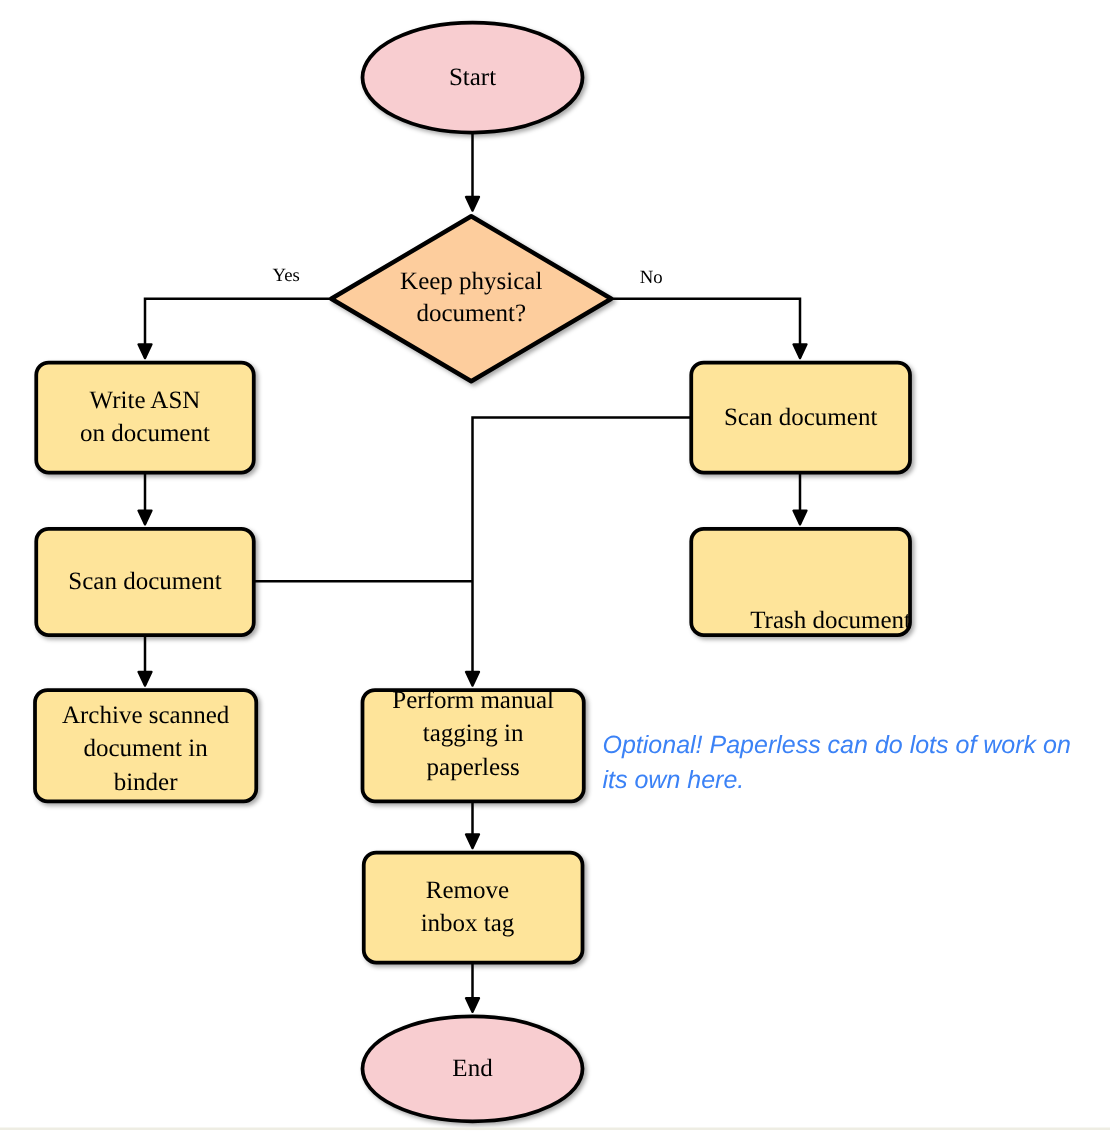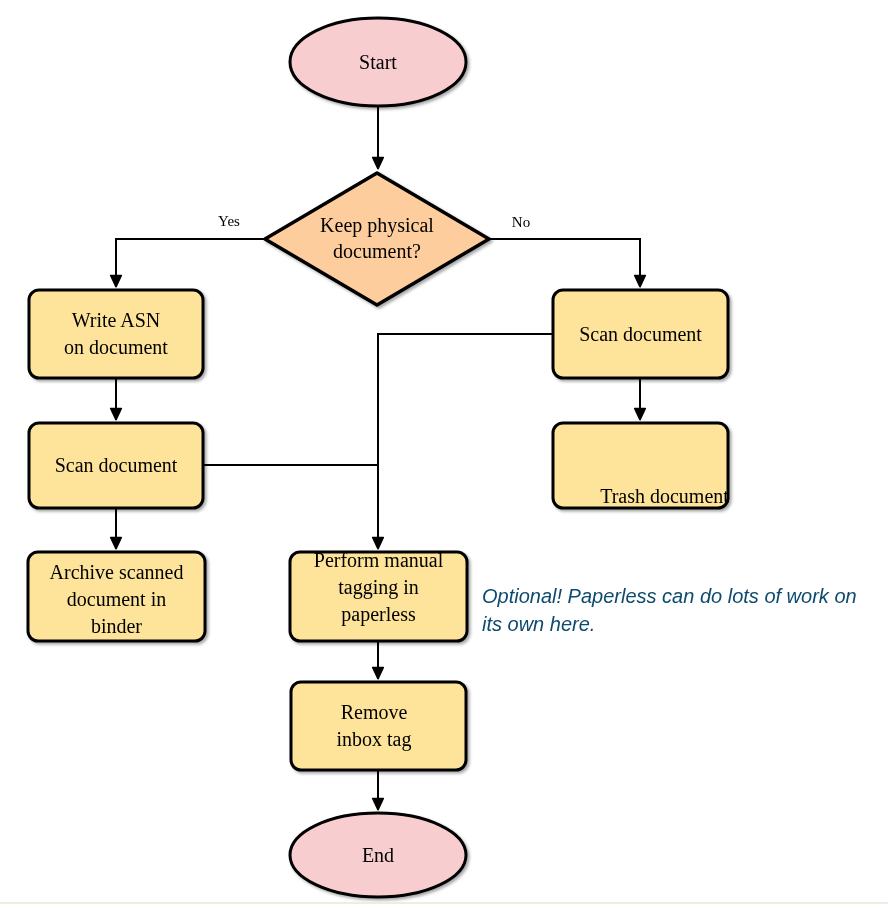--- a/index.html
+++ b/index.html
@@ -48,21 +48,21 @@
     line-height: 20px;
   }
   .note {
     position: absolute;
     left: 482px;
     top: 582px;
     width: 402px;
     font-size: 20px;
     line-height: 28px;
     font-style: italic;
-    color: #0c4a6e;
+    color: #3b82f6;
     text-align: left;
     white-space: pre-line;
   }
   .bottom-hairline {
     position: absolute;
     left: 0;
     top: 902px;
     width: 888px;
     height: 2px;
     background: #eeede3;

